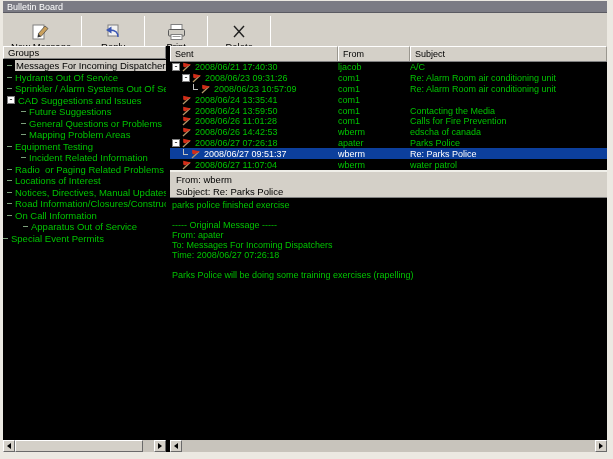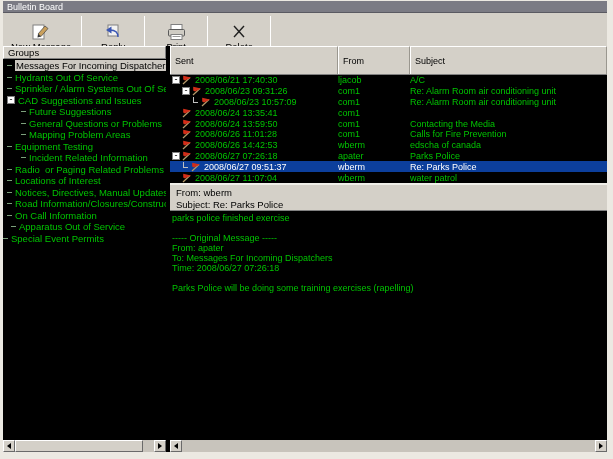--- a/index.html
+++ b/index.html
@@ -20,21 +20,21 @@
     font-size:9.5px;display:flex;align-items:center;padding-left:4px;color:#000;}
   .tree{flex:1;background:#000;overflow:hidden;padding-top:1px;}
   .titem{height:11.5px;display:flex;align-items:center;font-size:9.5px;color:var(--green-text,#00c400);white-space:pre;overflow:hidden;}
   .titem .dash{width:5px;height:1px;background:#7ca07c;margin-right:3px;flex:none;}
   .titem .ebox{width:8px;height:8px;background:#fff;border:1px solid #808080;color:#000;font-size:9px;line-height:5px;
     text-align:center;margin-right:3px;flex:none;}
   .titem .tlabel{white-space:pre;}
   .titem.sel .tlabel{background:#cdc9c2;color:#000;outline:1px dotted #000;padding:0 1px;}
   
   .right-panel{flex:1;display:flex;flex-direction:column;min-width:0;}
-  .list-header{height:29px;display:flex;background:#d4d0c8;font-size:9px;color:#000;border-bottom:1px solid #808080;}
+  .list-header{height:16px;display:flex;background:#d4d0c8;font-size:9px;color:#000;border-bottom:1px solid #808080;}
   .list-header>div{border-right:1px solid #9a978f;border-top:1px solid #fff;border-left:1px solid #fff;
     display:flex;align-items:center;padding-left:4px;}
   .h-sent{width:168px;}.h-from{width:72px;}.h-subj{flex:1;}
   .msg-list{height:108px;background:#000;overflow:hidden;}
   .mrow{height:10.8px;display:flex;align-items:center;font-size:9px;color:var(--green-text,#00c400);}
   .mrow.msel{background:var(--selection-blue,#0c3f9c);}
   .mrow.msel .mdate,.mrow.msel .c-from,.mrow.msel .c-subj{color:#fff;}
   .c-sent{width:168px;display:flex;align-items:center;padding-left:2px;overflow:hidden;flex:none;}
   .c-from{width:72px;overflow:hidden;white-space:nowrap;flex:none;}
   .c-subj{flex:1;overflow:hidden;white-space:nowrap;}
@@ -126,21 +126,21 @@
           <div class="titem" style="padding-left: 18px;"><span class="dash"></span><span class="tlabel">Future Suggestions</span></div>
           <div class="titem" style="padding-left: 18px;"><span class="dash"></span><span class="tlabel">General Questions or Problems</span></div>
           <div class="titem" style="padding-left: 18px;"><span class="dash"></span><span class="tlabel">Mapping Problem Areas</span></div>
           <div class="titem" style="padding-left: 4px;"><span class="dash"></span><span class="tlabel">Equipment Testing</span></div>
           <div class="titem" style="padding-left: 18px;"><span class="dash"></span><span class="tlabel">Incident Related Information</span></div>
           <div class="titem" style="padding-left: 4px;"><span class="dash"></span><span class="tlabel">Radio  or Paging Related Problems</span></div>
           <div class="titem" style="padding-left: 4px;"><span class="dash"></span><span class="tlabel">Locations of Interest</span></div>
           <div class="titem" style="padding-left: 4px;"><span class="dash"></span><span class="tlabel">Notices, Directives, Manual Updates</span></div>
           <div class="titem" style="padding-left: 4px;"><span class="dash"></span><span class="tlabel">Road Information/Closures/Construction</span></div>
           <div class="titem" style="padding-left: 4px;"><span class="dash"></span><span class="tlabel">On Call Information</span></div>
-          <div class="titem" style="padding-left: 8px;"><span class="dash"></span><span class="tlabel">Apparatus Out of Service</span></div>
+          <div class="titem" style="padding-left: 20px;"><span class="dash"></span><span class="tlabel">Apparatus Out of Service</span></div>
           <div class="titem" style=""><span class="dash"></span><span class="tlabel">Special Event Permits</span></div>
         </div>
       <div class="hscroll">
         <div class="sbtn">
             <span class="tri-l"></span>
           </div>
         <div class="sthumb" style="width:128px"></div>
         <div class="strack"></div>
         <div class="sbtn">
             <span class="tri-r"></span>

